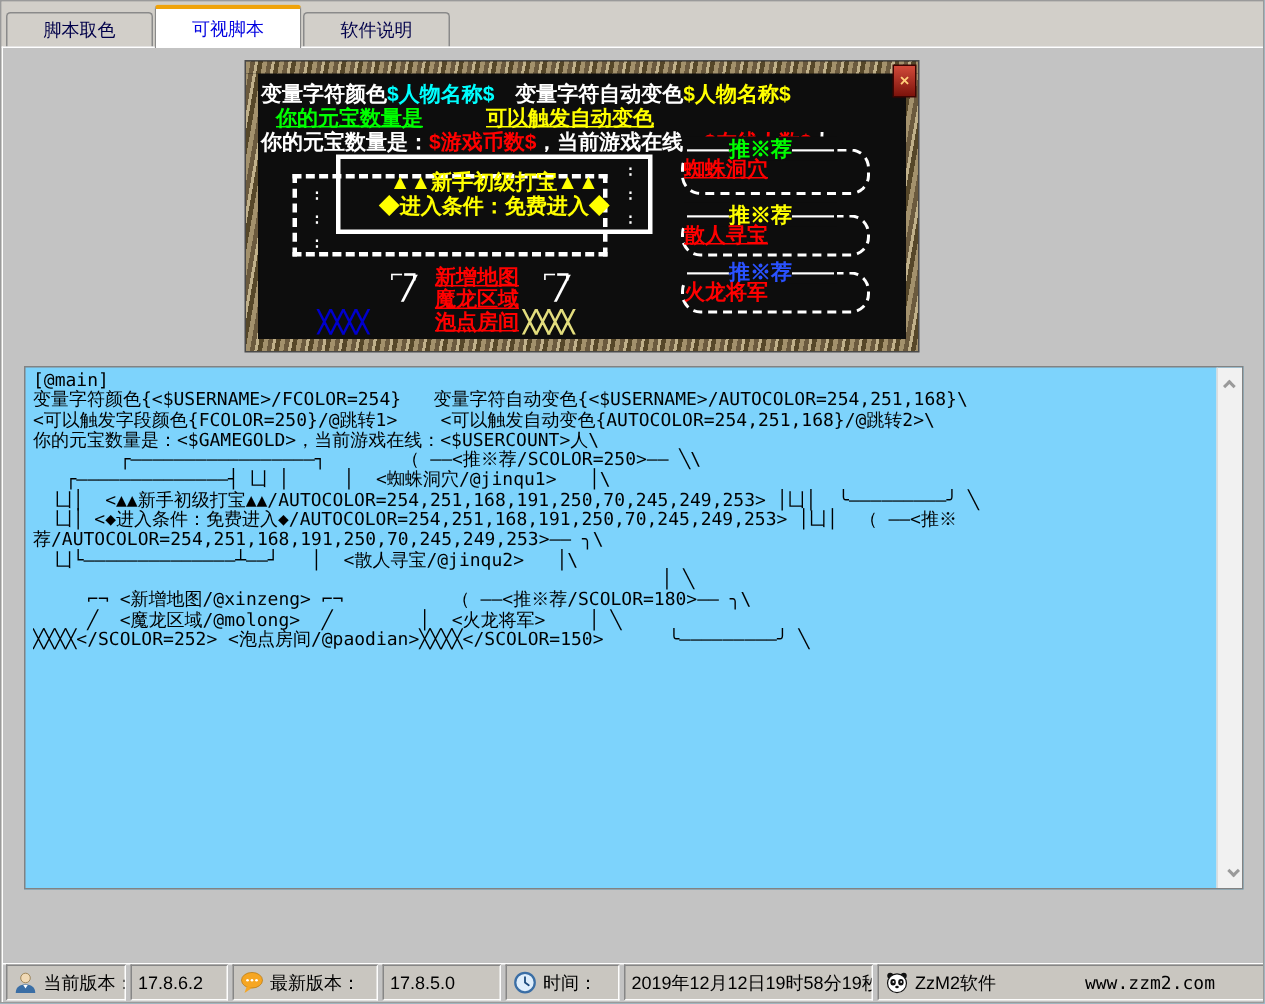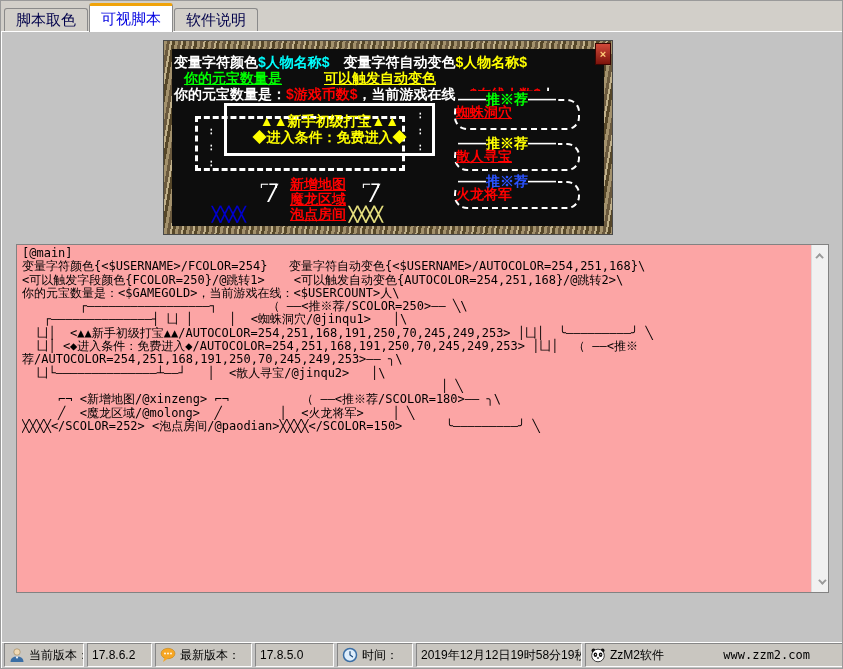--- a/index.html
+++ b/index.html
@@ -7,24 +7,24 @@
   body {
     font-family:"Liberation Sans", sans-serif;
     background:#d2cfc9;
     position:relative;
     overflow:hidden;
     border:1px solid #9a9a9a;
   }
   
   .tabstrip { position:absolute; left:0; top:0; width:843px; height:31px; background:#d2cfc9; display:flex; align-items:flex-end; padding-left:3px; }
   .tab {
-    height:24px; padding:0 11px; display:flex; align-items:center;
+    height:24px; padding:0 24px; display:flex; align-items:center;
     background:#d2cfc9; border:1px solid #8a8a8a; border-bottom:none;
     border-top-left-radius:3px; border-top-right-radius:3px;
-    font-size:15px; color:#00004a; margin-right:1px; cursor:default;margin-top:21px;
+    font-size:12px; color:#00004a; margin-right:1px; cursor:default;margin-top:21px;
   }
   .tab.active {
     height:29px; background:#ffffff; color:#0000e0;
     border-top:3px solid #f0a30a; position:relative; z-index:2;
   }
   
   .panel {
     position:absolute; left:0; top:30px; width:843px; height:639px;
     background:#c3c3c3; border-top:1px solid #ffffff; border-left:1px solid #ffffff;
   }
@@ -57,21 +57,21 @@
   .hook .sl { display:block; margin-left:8px; }
   .pv-close {
     position:absolute; right:-7px; top:-6px; width:16px; height:22px;
     background:linear-gradient(#d24a3a,#7c130b); border:1px solid #3c0502;
     color:#ffcf7a; font-size:11px; font-weight:bold; text-align:center; line-height:20px;
     cursor:pointer; z-index:5;
   }
   
   .codebox {
     position:absolute; left:14px; top:212px; width:813px; height:349px;
-    background:#fca5a5; border:1px solid #828282; overflow:hidden;
+    background:#7dd3fc; border:1px solid #828282; overflow:hidden;
   }
   .script {
     position:absolute; left:5px; top:2px; right:19px; bottom:2px;
     font-family:"DejaVu Sans Mono", monospace;
     font-size:12px; line-height:13.3px; color:#000; white-space:pre; overflow:hidden;
   }
   .sbar {
     position:absolute; right:0; top:0; bottom:0; width:17px;
     background:#f1f1f1; border-left:1px solid #dcdcdc;
   }

